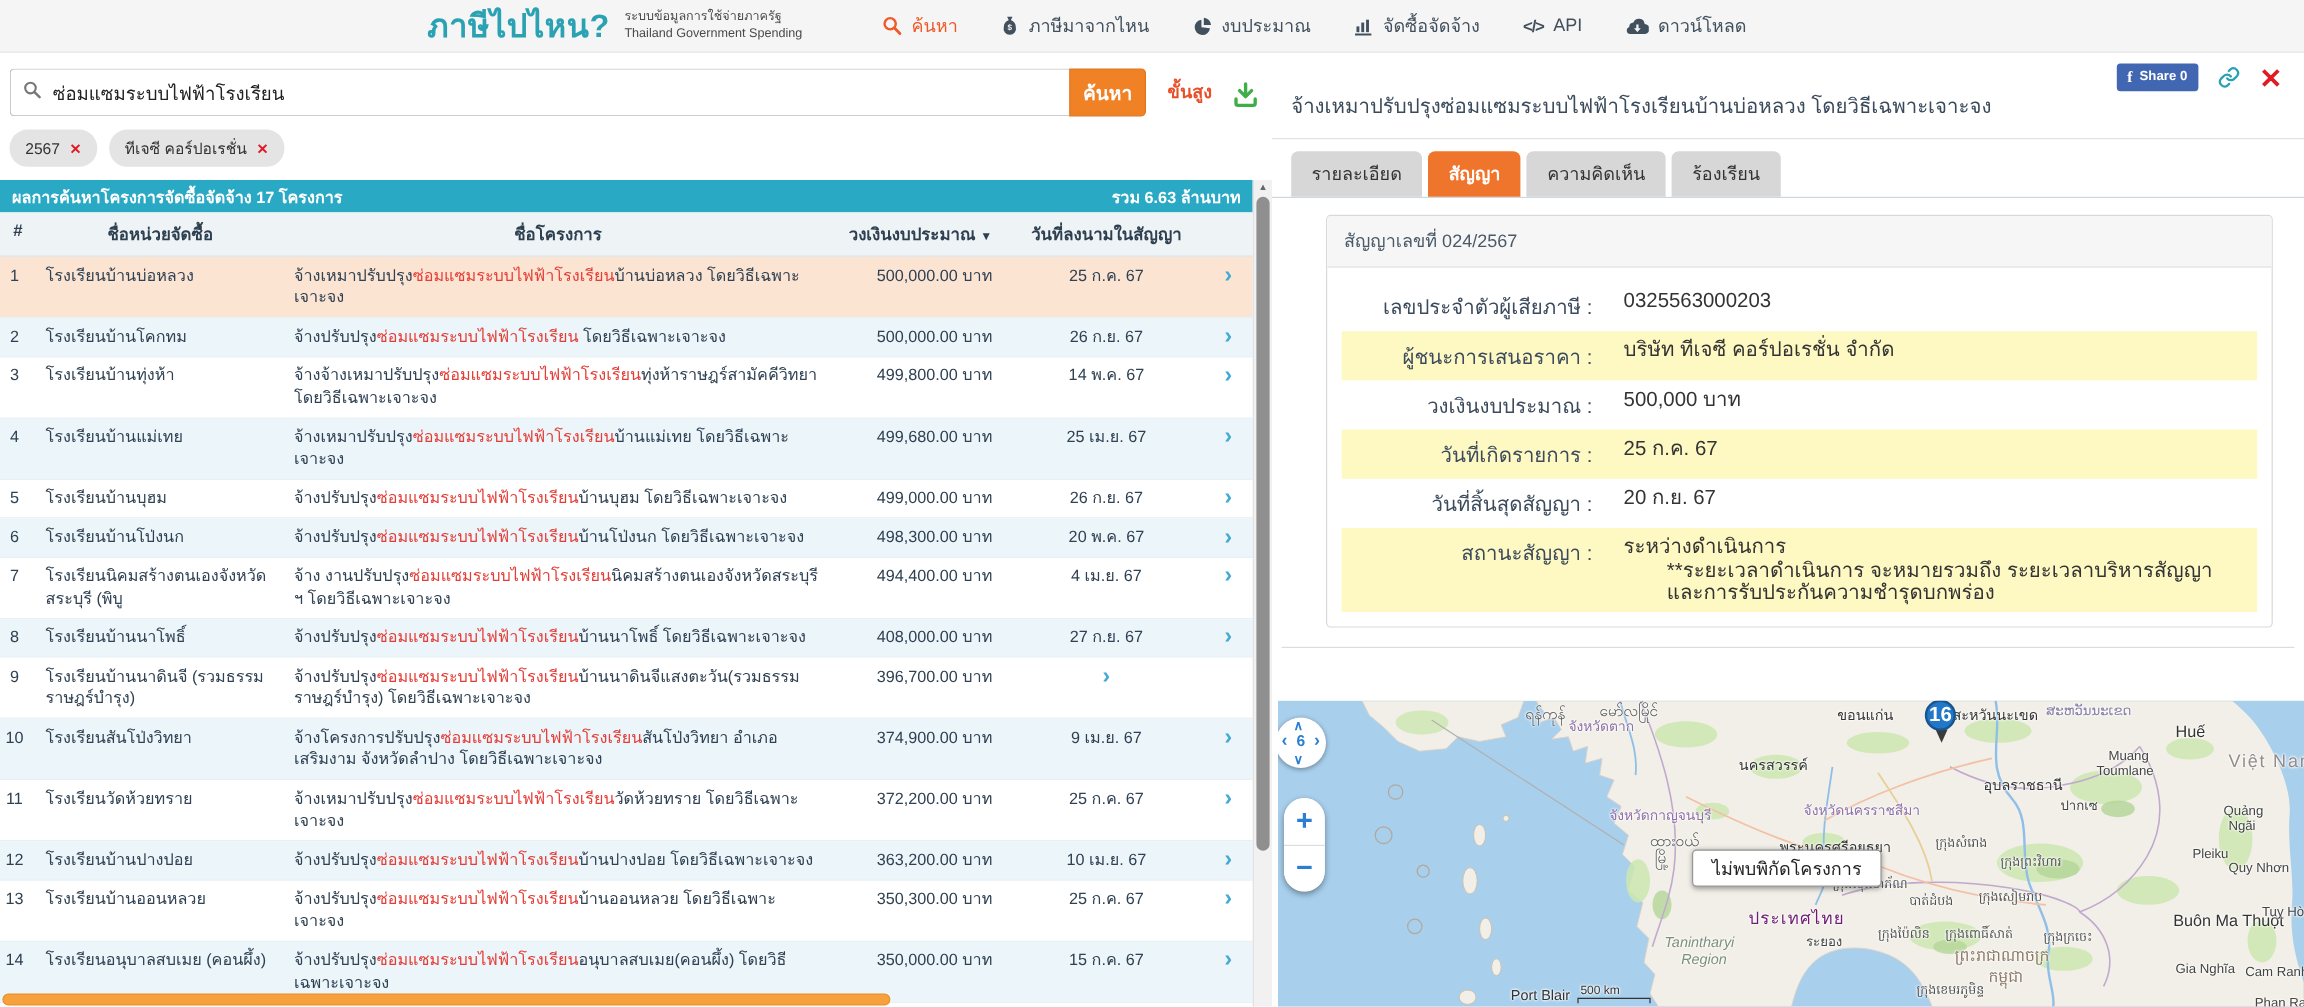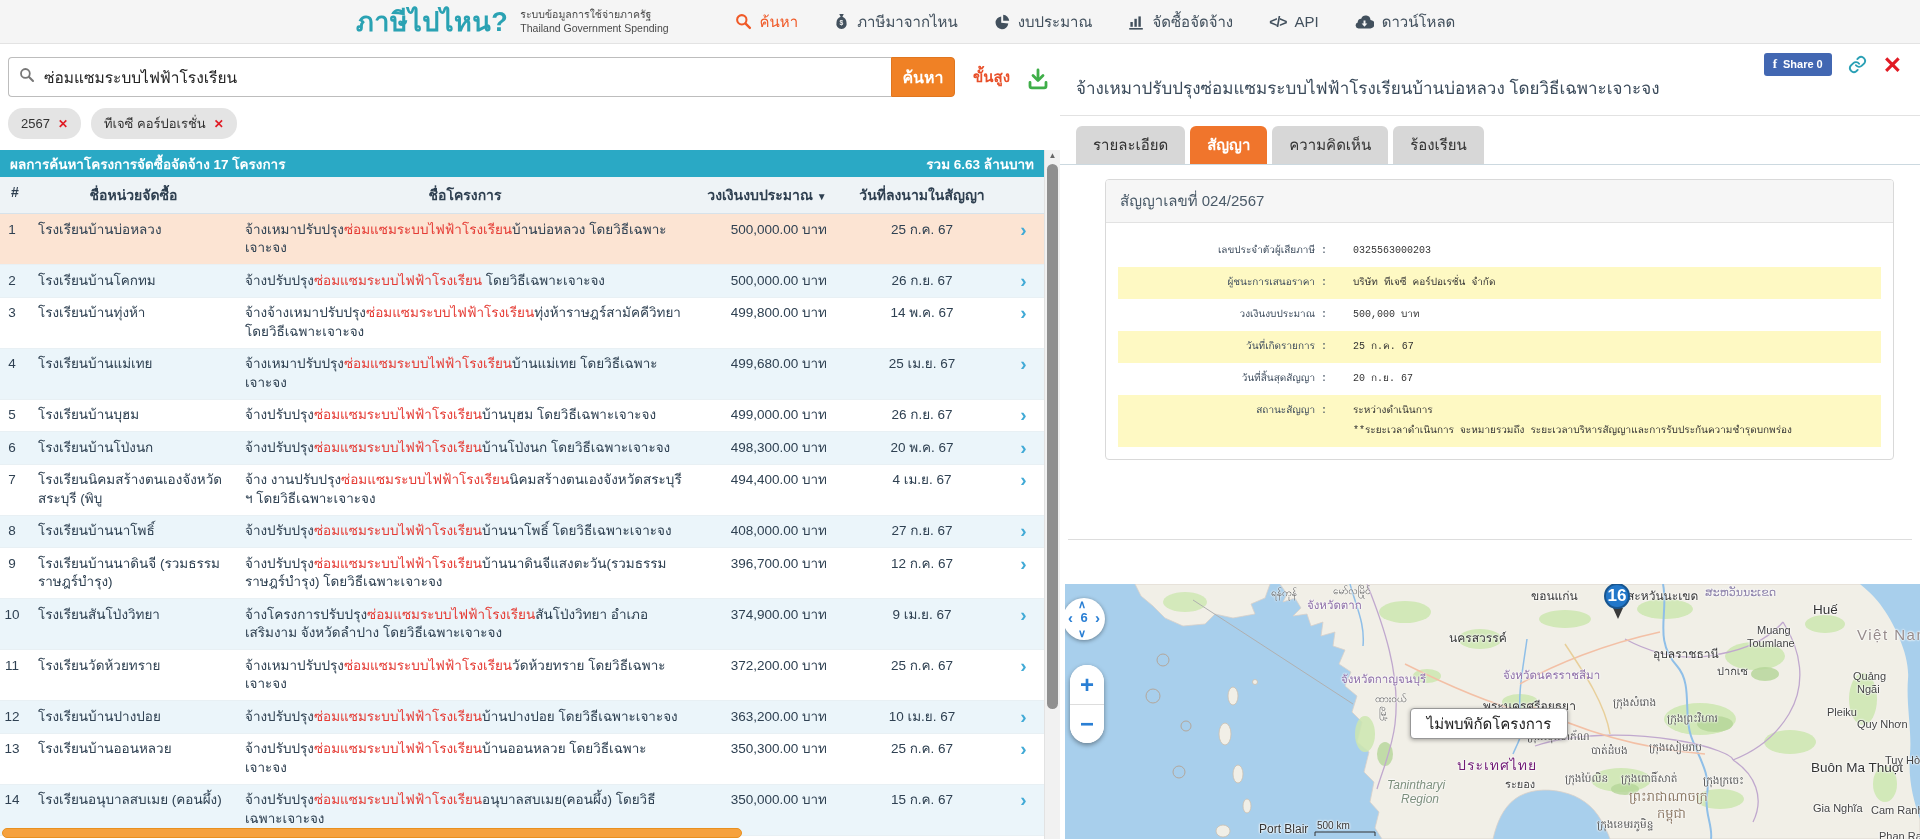--- a/index.html
+++ b/index.html
@@ -96,45 +96,45 @@
     border-bottom:1px solid #ccd9e0; align-items:flex-end; }
   .tab { background:#d7d7d7; color:#333; font-size:15px; padding:7px 17px;
     border-radius:6px 6px 0 0; cursor:pointer; }
   .tab.active { background:#f0752c; color:#fff; font-weight:bold; }
 
   .card { margin:14px 26px 0 45px; border:1px solid #d9d9d9; border-radius:4px;
     overflow:hidden; }
   .card-head { background:#f6f6f6; padding:9px 14px; font-size:15px; color:#4a5a68;
     border-bottom:1px solid #e2e2e2; }
   .card-body { padding:12px; }
-  .field { display:grid; grid-template-columns:225px 1fr; font-size:10px;font-family:Liberation Mono, monospace; }
+  .field { display:grid; grid-template-columns:225px 1fr; font-size:17px; }
   .field.alt { background:#fef9c3; }
   .flabel { text-align:right; padding:7px 16px 7px 4px; color:#3c4b5c; }
   .fvalue { padding:7px 10px; color:#333; line-height:18px; }
-  .fnote { margin-top:2px; }
+  .fnote { margin-top:2px;margin-left:36px; }
 
   .divider { position:absolute; top:495px; left:8px; right:8px; border:none;
     border-top:1px solid #ddd; }
 
   
   .map { position:absolute; top:540px; left:5px; right:0; bottom:0; height:255px;
     overflow:hidden; background:#a8cfec; cursor:grab; }
   .map svg.base { position:absolute; left:0; top:0; }
   .map-label { position:absolute; white-space:nowrap; z-index:2;
     text-shadow:0 0 2px #fff,0 0 2px #fff,0 0 3px #fff; pointer-events:none; }
   .lbl-city { font-size:12px; color:#333; }
   .lbl-city15 { font-size:13.5px; color:#333; }
   .lbl-sm { font-size:11px; color:#444; }
   .lbl-admin { font-size:11.5px; color:#8e6fa8; }
   .lbl-country { font-size:15px; color:#968b8b; letter-spacing:1.5px;margin-left:36px; }
   .lbl-country-th { font-size:14px; color:#701a75; letter-spacing:1px; }
   .lbl-kh { font-size:10.5px; color:#555; }
   .lbl-kh-country { font-size:13px; color:#8d7a66; }
   .lbl-lao { font-size:11px; color:#8a7fa8; }
-  .lbl-mm { font-size:10px; color:#555; }
+  .lbl-mm { font-size:13px; color:#555; }
   .lbl-region { font-size:12px; font-style:italic; color:#7d8f7d; }
   .lbl-scale { font-size:10px; color:#333; }
 
   .map-tip { position:absolute; left:345px; top:124px; width:158px; height:31px;
     background:#fff; border:1px solid #979797; border-radius:4px; z-index:4;
     display:flex; align-items:center; justify-content:center; font-size:15px;
     color:#222; box-shadow:0 1px 4px rgba(0,0,0,.35); }
 
   .marker { position:absolute; left:539px; top:-1px; width:26px; height:26px;
     border-radius:50%; background:#2277c9; border:2px solid #18558f; z-index:5;
@@ -344,21 +344,20 @@
               <div class="cell cell-proj"><span>จ้างปรับปรุง</span><span class="hl">ซ่อมแซมระบบไฟฟ้าโรงเรียน</span><span>บ้านนาโพธิ์ โดยวิธีเฉพาะเจาะจง</span></div>
               <div class="cell cell-amount">408,000.00 บาท</div>
               <div class="cell cell-date">27 ก.ย. 67</div>
               <div class="cell cell-chev">›</div>
             </div>
             <div class="grid-row trow">
               <div class="cell cell-num">9</div>
               <div class="cell cell-unit">โรงเรียนบ้านนาดินจี (รวมธรรมราษฎร์บำรุง)</div>
               <div class="cell cell-proj"><span>จ้างปรับปรุง</span><span class="hl">ซ่อมแซมระบบไฟฟ้าโรงเรียน</span><span>บ้านนาดินจีแสงตะวัน(รวมธรรมราษฎร์บำรุง) โดยวิธีเฉพาะเจาะจง</span></div>
               <div class="cell cell-amount">396,700.00 บาท</div>
-              <div class="cell cell-date">12 ก.ค. 67</div>
               <div class="cell cell-chev">›</div>
             </div>
             <div class="grid-row trow alt">
               <div class="cell cell-num">10</div>
               <div class="cell cell-unit">โรงเรียนสันโป่งวิทยา</div>
               <div class="cell cell-proj"><span>จ้างโครงการปรับปรุง</span><span class="hl">ซ่อมแซมระบบไฟฟ้าโรงเรียน</span><span>สันโป่งวิทยา อำเภอเสริมงาม จังหวัดลำปาง โดยวิธีเฉพาะเจาะจง</span></div>
               <div class="cell cell-amount">374,900.00 บาท</div>
               <div class="cell cell-date">9 เม.ย. 67</div>
               <div class="cell cell-chev">›</div>
             </div>

